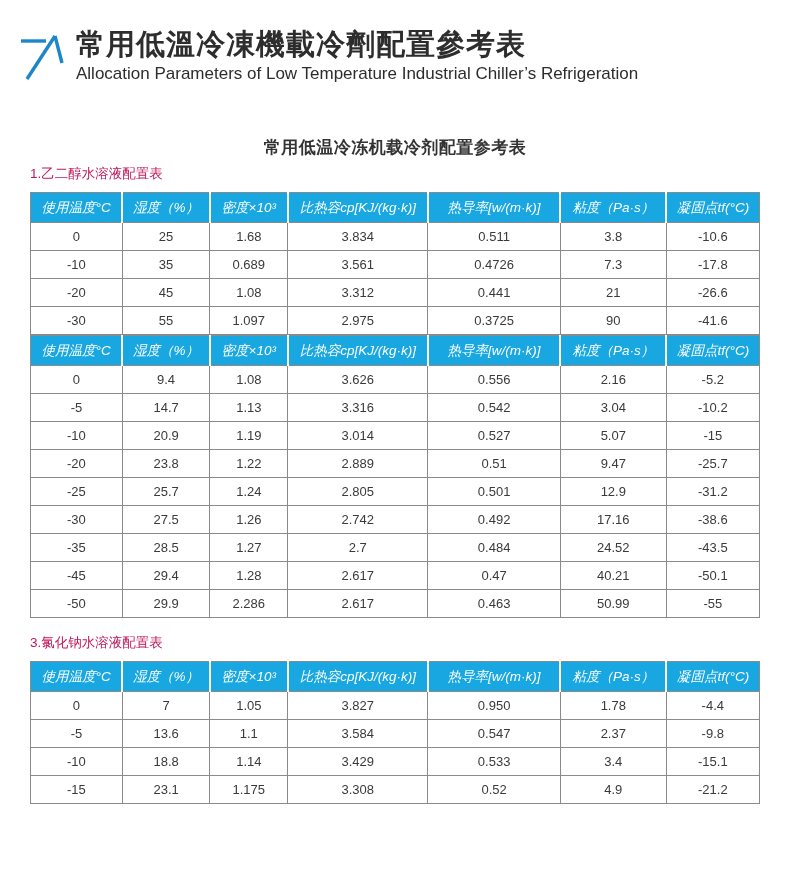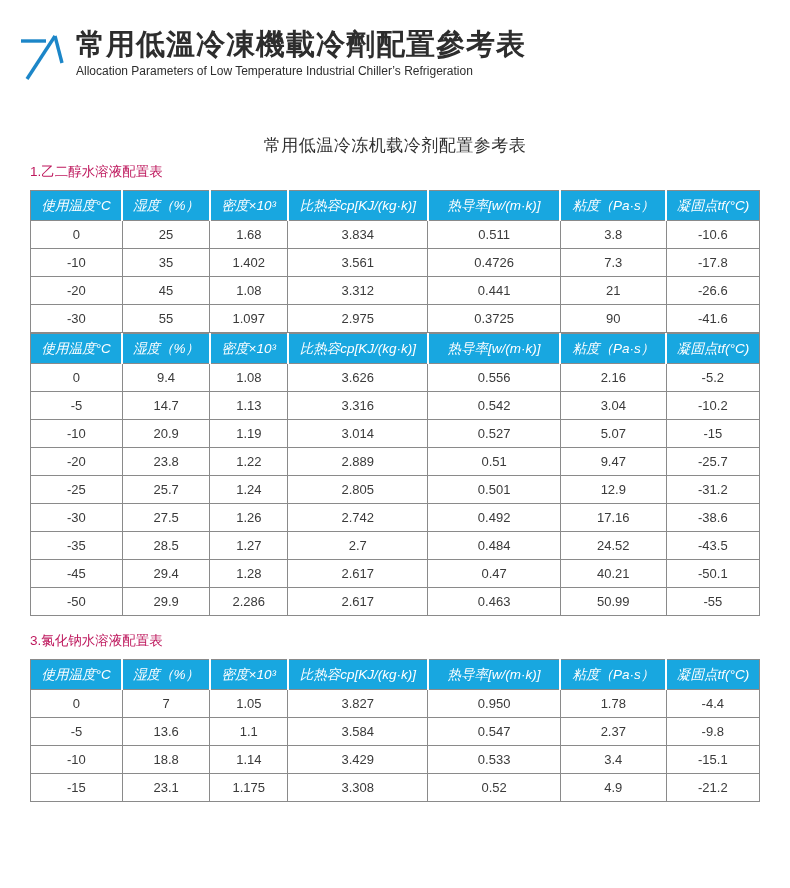--- a/index.html
+++ b/index.html
@@ -29,30 +29,30 @@
   .brand-titles h1{
     margin:0;
     font-size:29px;
     line-height:1.15;
     font-weight:700;
     color:#2d2d2d;
     letter-spacing:1px;
   }
   .brand-titles p{
     margin:3px 0 0 0;
-    font-size:12px;
+    font-size:17px;
     font-weight:400;
     color:#2d2d2d;
     letter-spacing:0px;
   }
   
   .doc-title{
     text-align:center;
     font-size:17px;
-    font-weight:400;
+    font-weight:700;
     color:#333;
     margin:52px 0 6px 0;
     letter-spacing:0.5px;
   }
   
   .section-label{
     font-size:13.5px;
     font-weight:400;
     color:#be185d;
     margin:16px 0 9px 0;
@@ -137,21 +137,21 @@
               <td>25</td>
               <td>1.68</td>
               <td>3.834</td>
               <td>0.511</td>
               <td>3.8</td>
               <td>-10.6</td>
             </tr>
             <tr>
               <td>-10</td>
               <td>35</td>
-              <td>1.402</td>
+              <td>0.689</td>
               <td>3.561</td>
               <td>0.4726</td>
               <td>7.3</td>
               <td>-17.8</td>
             </tr>
             <tr>
               <td>-20</td>
               <td>45</td>
               <td>1.08</td>
               <td>3.312</td>

